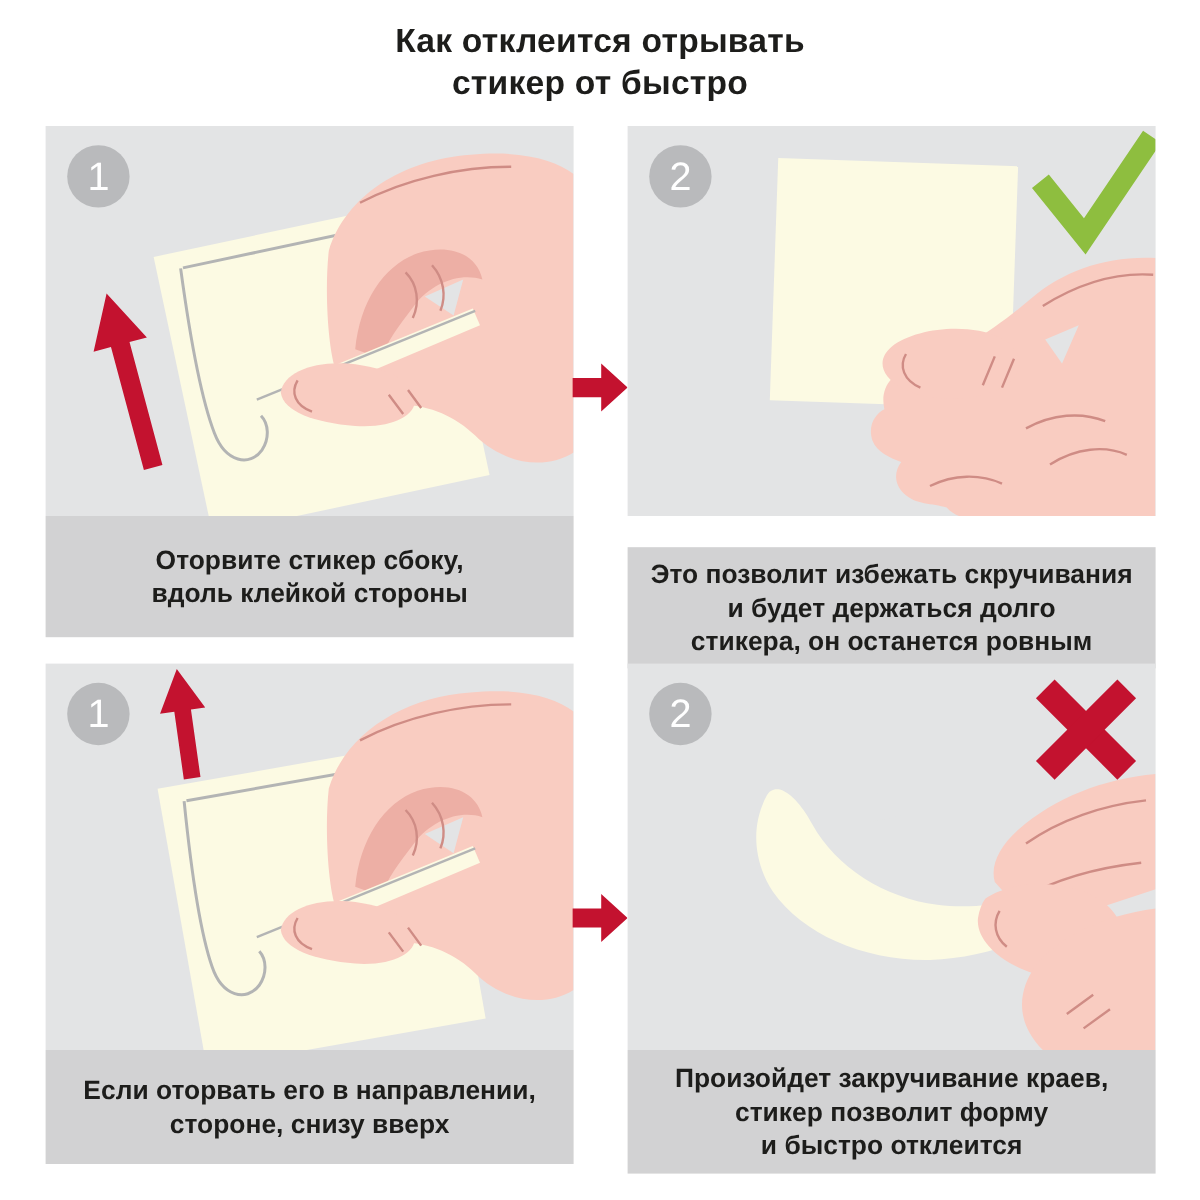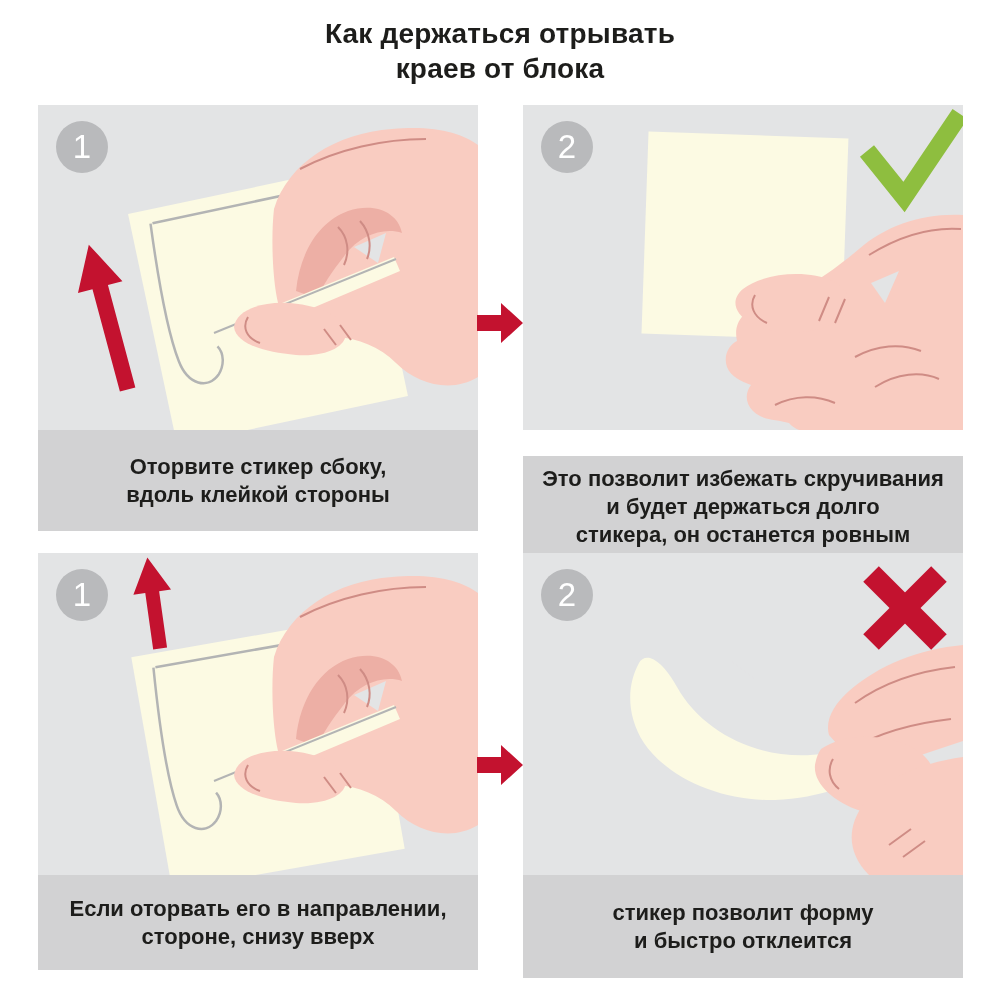--- a/index.html
+++ b/index.html
@@ -36,22 +36,22 @@
   .p4c{left:523px;top:875px;height:103px;}
   .arr1{left:477px;top:301px;}
   .arr2{left:477px;top:743px;}
 </style>
 </head>
 <body>
 
 <div class="page">
 
   <h1 class="title">
-    <span>Как держаться отрывать</span><br>
-    <span>краев от блока</span>
+    <span>Как отклеится отрывать</span><br>
+    <span>стикер от быстро</span>
   </h1>
 
   <div class="panel-illus p1i">
     <div class="badge">1</div>
     <svg viewBox="0 0 440 325">
       <path fill="#c3122f" transform="translate(71,215) rotate(-15)" d="M0,-78 L23,-34 L8,-34 L8,72 L-8,72 L-8,-34 L-23,-34 Z"></path>
       <g transform="rotate(-12 230 200)">
         <rect x="112" y="82" width="236" height="236" fill="#fcfae3"></rect>
         <path d="M134,96 L336,96" stroke="#b3b4b4" stroke-width="2.5" fill="none"></path>
         <path d="M132,96 C128,150 126,205 131,236 C135,262 154,270 167,258 C175,250 177,238 172,230" stroke="#b3b4b4" stroke-width="2.5" fill="none"></path>
@@ -154,17 +154,18 @@
         <path fill="#f9ccc1" d="M440,92 C396,96 356,112 326,138 C310,152 302,168 306,182 L322,200 C344,214 376,210 404,200 L440,188 Z"></path>
         <path d="M332,150 C360,130 396,118 432,114 M328,196 C356,180 392,170 428,166" stroke="#cf8c85" stroke-width="2" fill="none"></path>
         <path fill="#f9ccc1" d="M298,196 C318,182 352,180 380,190 C406,200 418,220 410,240 C400,260 368,268 338,258 C310,249 290,230 292,212 C293,206 295,200 298,196 Z"></path>
         <path d="M310,206 C304,216 306,228 316,236" stroke="#cf8c85" stroke-width="2" fill="none"></path>
         <path fill="#f9ccc1" d="M340,252 C356,230 394,210 440,204 L440,322 L346,322 C324,300 324,274 340,252 Z"></path>
         <path d="M366,292 l22,-16 M380,304 l22,-16" stroke="#cf8c85" stroke-width="2" fill="none"></path>
       </g>
     </svg>
   </div>
   <div class="panel-cap p4c">
+    <div>Произойдет закручивание краев,</div>
     <div>стикер позволит форму</div>
     <div>и быстро отклеится</div>
   </div>
 
 </div>
 
 </body></html>

